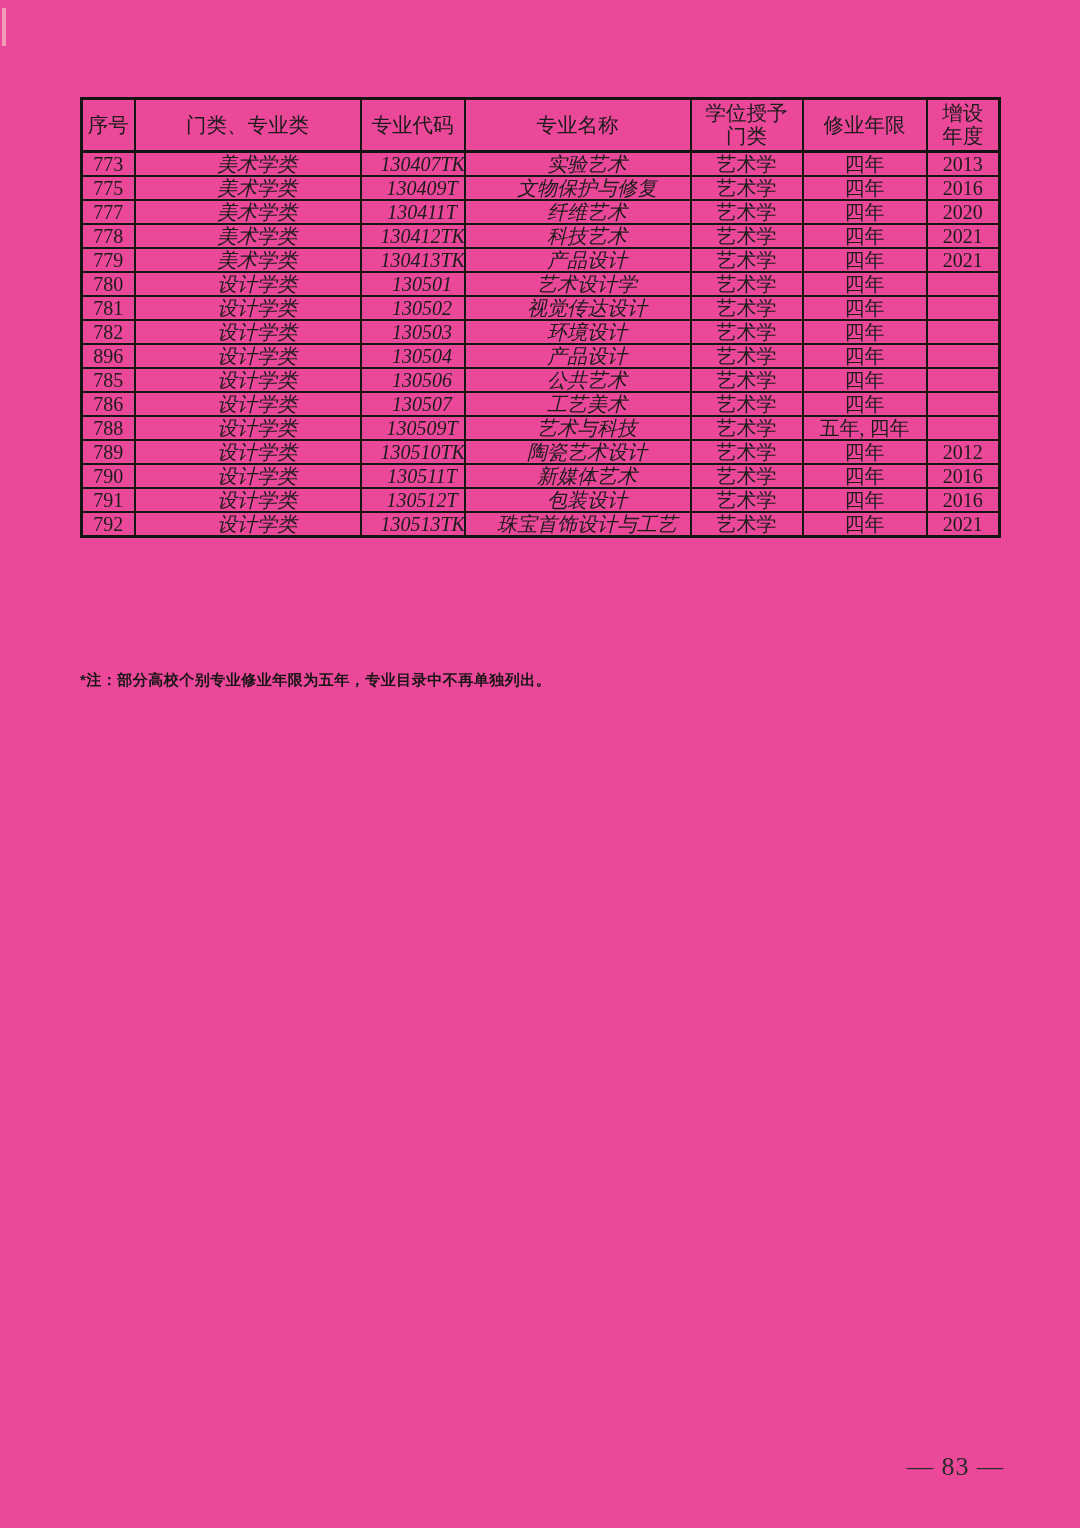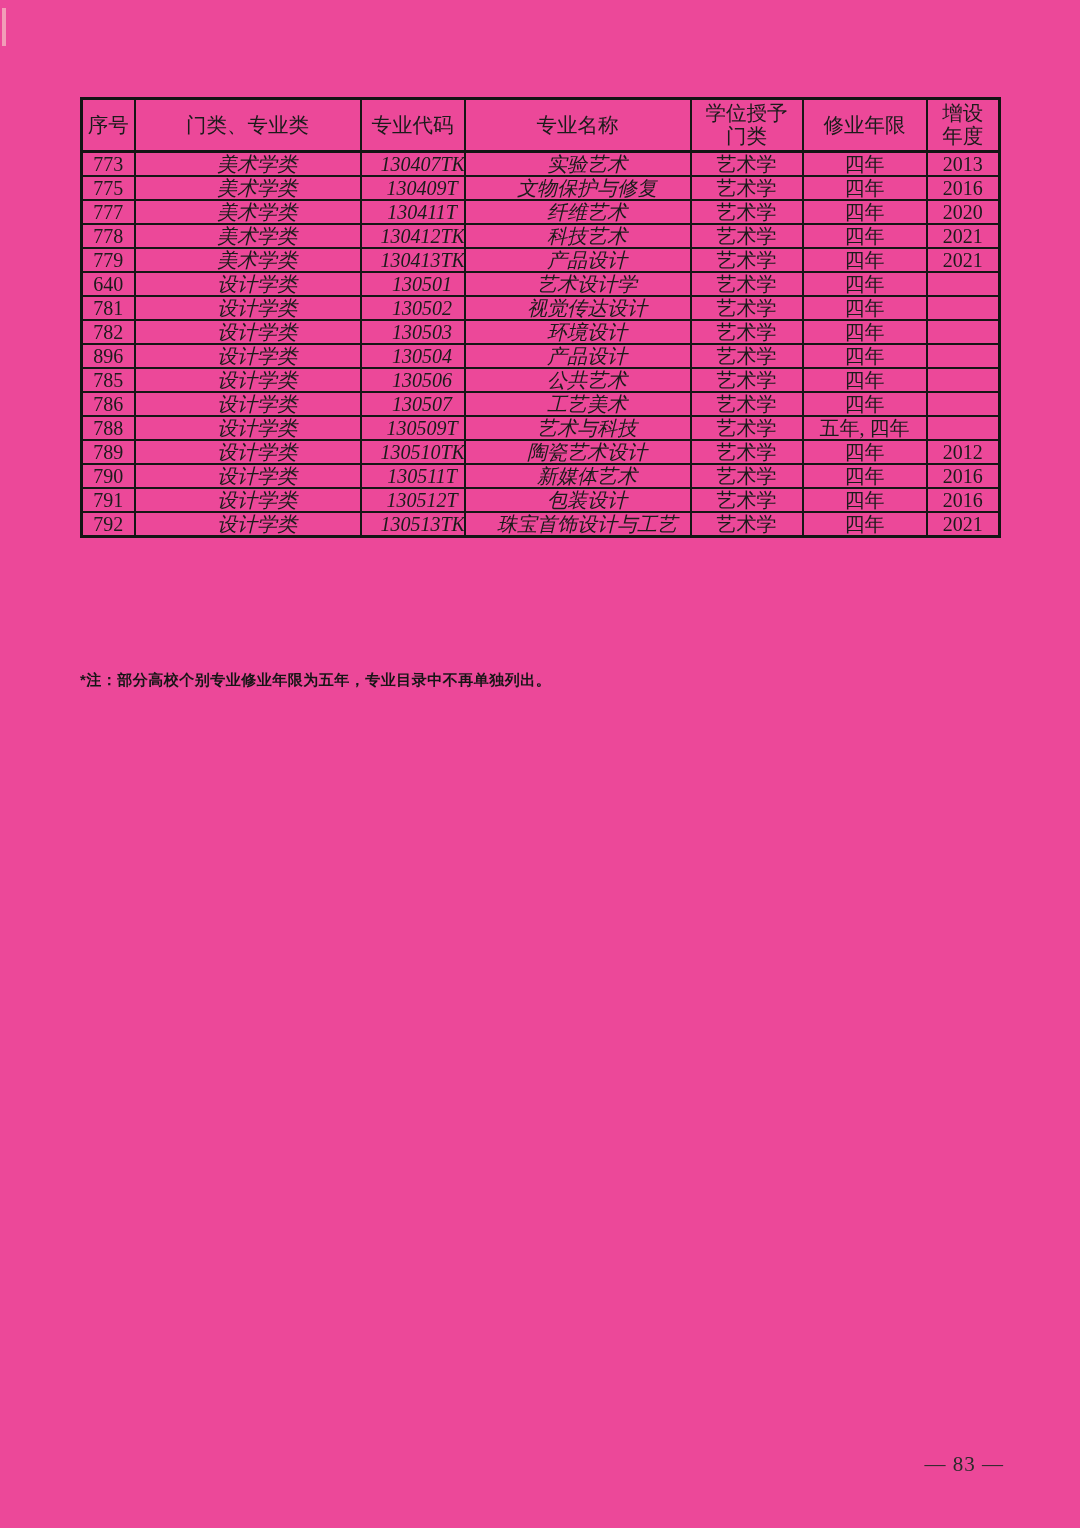--- a/index.html
+++ b/index.html
@@ -71,21 +71,21 @@
     font-family: "Liberation Sans", "DejaVu Sans", sans-serif;
     font-weight: bold;
     font-size: 15px;
     letter-spacing: 0.5px;
     color: #151515;
   }
   .pageno {
     position: absolute;
     right: 76px;
     top: 1452px;
-    font-size: 21px;
+    font-size: 26px;
     color: #2b2b2b;
     letter-spacing: 1px;
   }
 </style>
 </head>
 <body>
 
 <div class="page">
 
   <div class="scan-mark"></div>
@@ -153,21 +153,21 @@
         <tr>
           <td class="align-center">779</td>
           <td class="align-left">美术学类</td>
           <td class="align-left">130413TK</td>
           <td class="align-left">产品设计</td>
           <td class="align-center">艺术学</td>
           <td class="align-center">四年</td>
           <td class="align-center">2021</td>
         </tr>
         <tr>
-          <td class="align-center">640</td>
+          <td class="align-center">780</td>
           <td class="align-left">设计学类</td>
           <td class="align-left">130501</td>
           <td class="align-left">艺术设计学</td>
           <td class="align-center">艺术学</td>
           <td class="align-center">四年</td>
           <td class="align-center"></td>
         </tr>
         <tr>
           <td class="align-center">781</td>
           <td class="align-left">设计学类</td>

